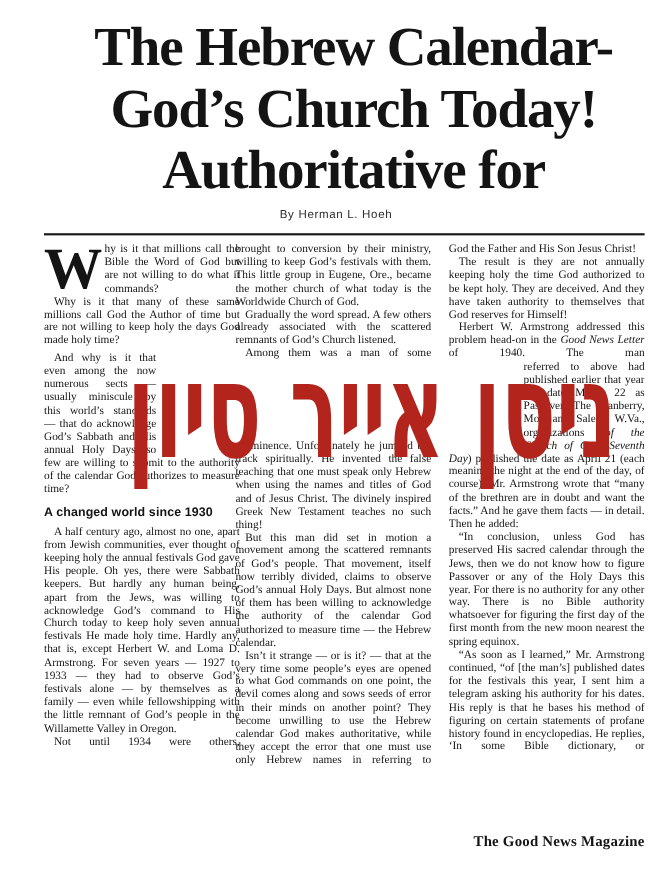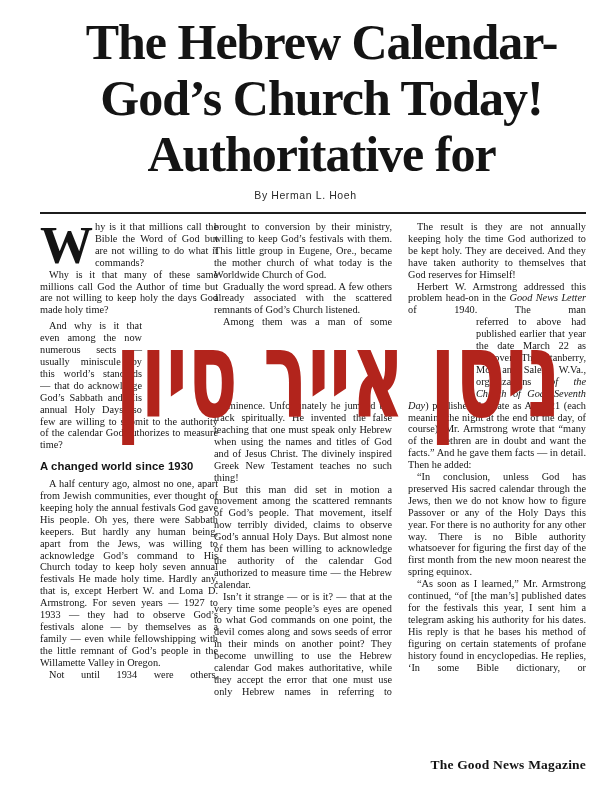--- a/index.html
+++ b/index.html
@@ -79,20 +79,21 @@
     <p>brought to conversion by their ministry, willing to keep God’s festivals with them. This little group in Eugene, Ore., became the mother church of what today is the Worldwide Church of God.</p>
     <p class="ind">Gradually the word spread. A few others already associated with the scattered remnants of God’s Church listened.</p>
     <p class="ind stretch">Among them was a man of some</p>
     <div class="art-gap"></div>
     <p>prominence. Unfortunately he jumped the track spiritually. He invented the false teaching that one must speak only Hebrew when using the names and titles of God and of Jesus Christ. The divinely inspired Greek New Testament teaches no such thing!</p>
     <p class="ind">But this man did set in motion a movement among the scattered remnants of God’s people. That movement, itself now terribly divided, claims to observe God’s annual Holy Days. But almost none of them has been willing to acknowledge the authority of the calendar God authorized to measure time — the Hebrew calendar.</p>
     <p class="ind stretch">Isn’t it strange — or is it? — that at the very time some people’s eyes are opened to what God commands on one point, the devil comes along and sows seeds of error in their minds on another point? They become unwilling to use the Hebrew calendar God makes authoritative, while they accept the error that one must use only Hebrew names in referring to</p>
   </div>
 
   <div class="col col-3">
+    <p>God the Father and His Son Jesus Christ!</p>
     <p class="ind">The result is they are not annually keeping holy the time God authorized to be kept holy. They are deceived. And they have taken authority to themselves that God reserves for Himself!</p>
     <p class="ind stretch"><span>Herbert W. Armstrong addressed this problem head-on in the </span><span class="italic">Good News Letter</span><span> of 1940. The man</span></p>
     <p><span class="wrap-left"></span><span>referred to above had published earlier that year the date March 22 as Passover. The Stanberry, Mo., and Salem, W.Va., organizations (</span><span class="italic">of the Church of God, Seventh Day</span><span>) published the date as April 21 (each meaning the night at the end of the day, of course). Mr. Armstrong wrote that “many of the brethren are in doubt and want the facts.” And he gave them facts — in detail. Then he added:</span></p>
     <p class="ind">“In conclusion, unless God has preserved His sacred calendar through the Jews, then we do not know how to figure Passover or any of the Holy Days this year. For there is no authority for any other way. There is no Bible authority whatsoever for figuring the first day of the first month from the new moon nearest the spring equinox.</p>
     <p class="ind stretch">“As soon as I learned,” Mr. Armstrong continued, “of [the man’s] published dates for the festivals this year, I sent him a telegram asking his authority for his dates. His reply is that he bases his method of figuring on certain statements of profane history found in encyclopedias. He replies, ‘In some Bible dictionary, or</p>
   </div>
 
   <div class="footer">The Good News Magazine</div>
 
 </div>

